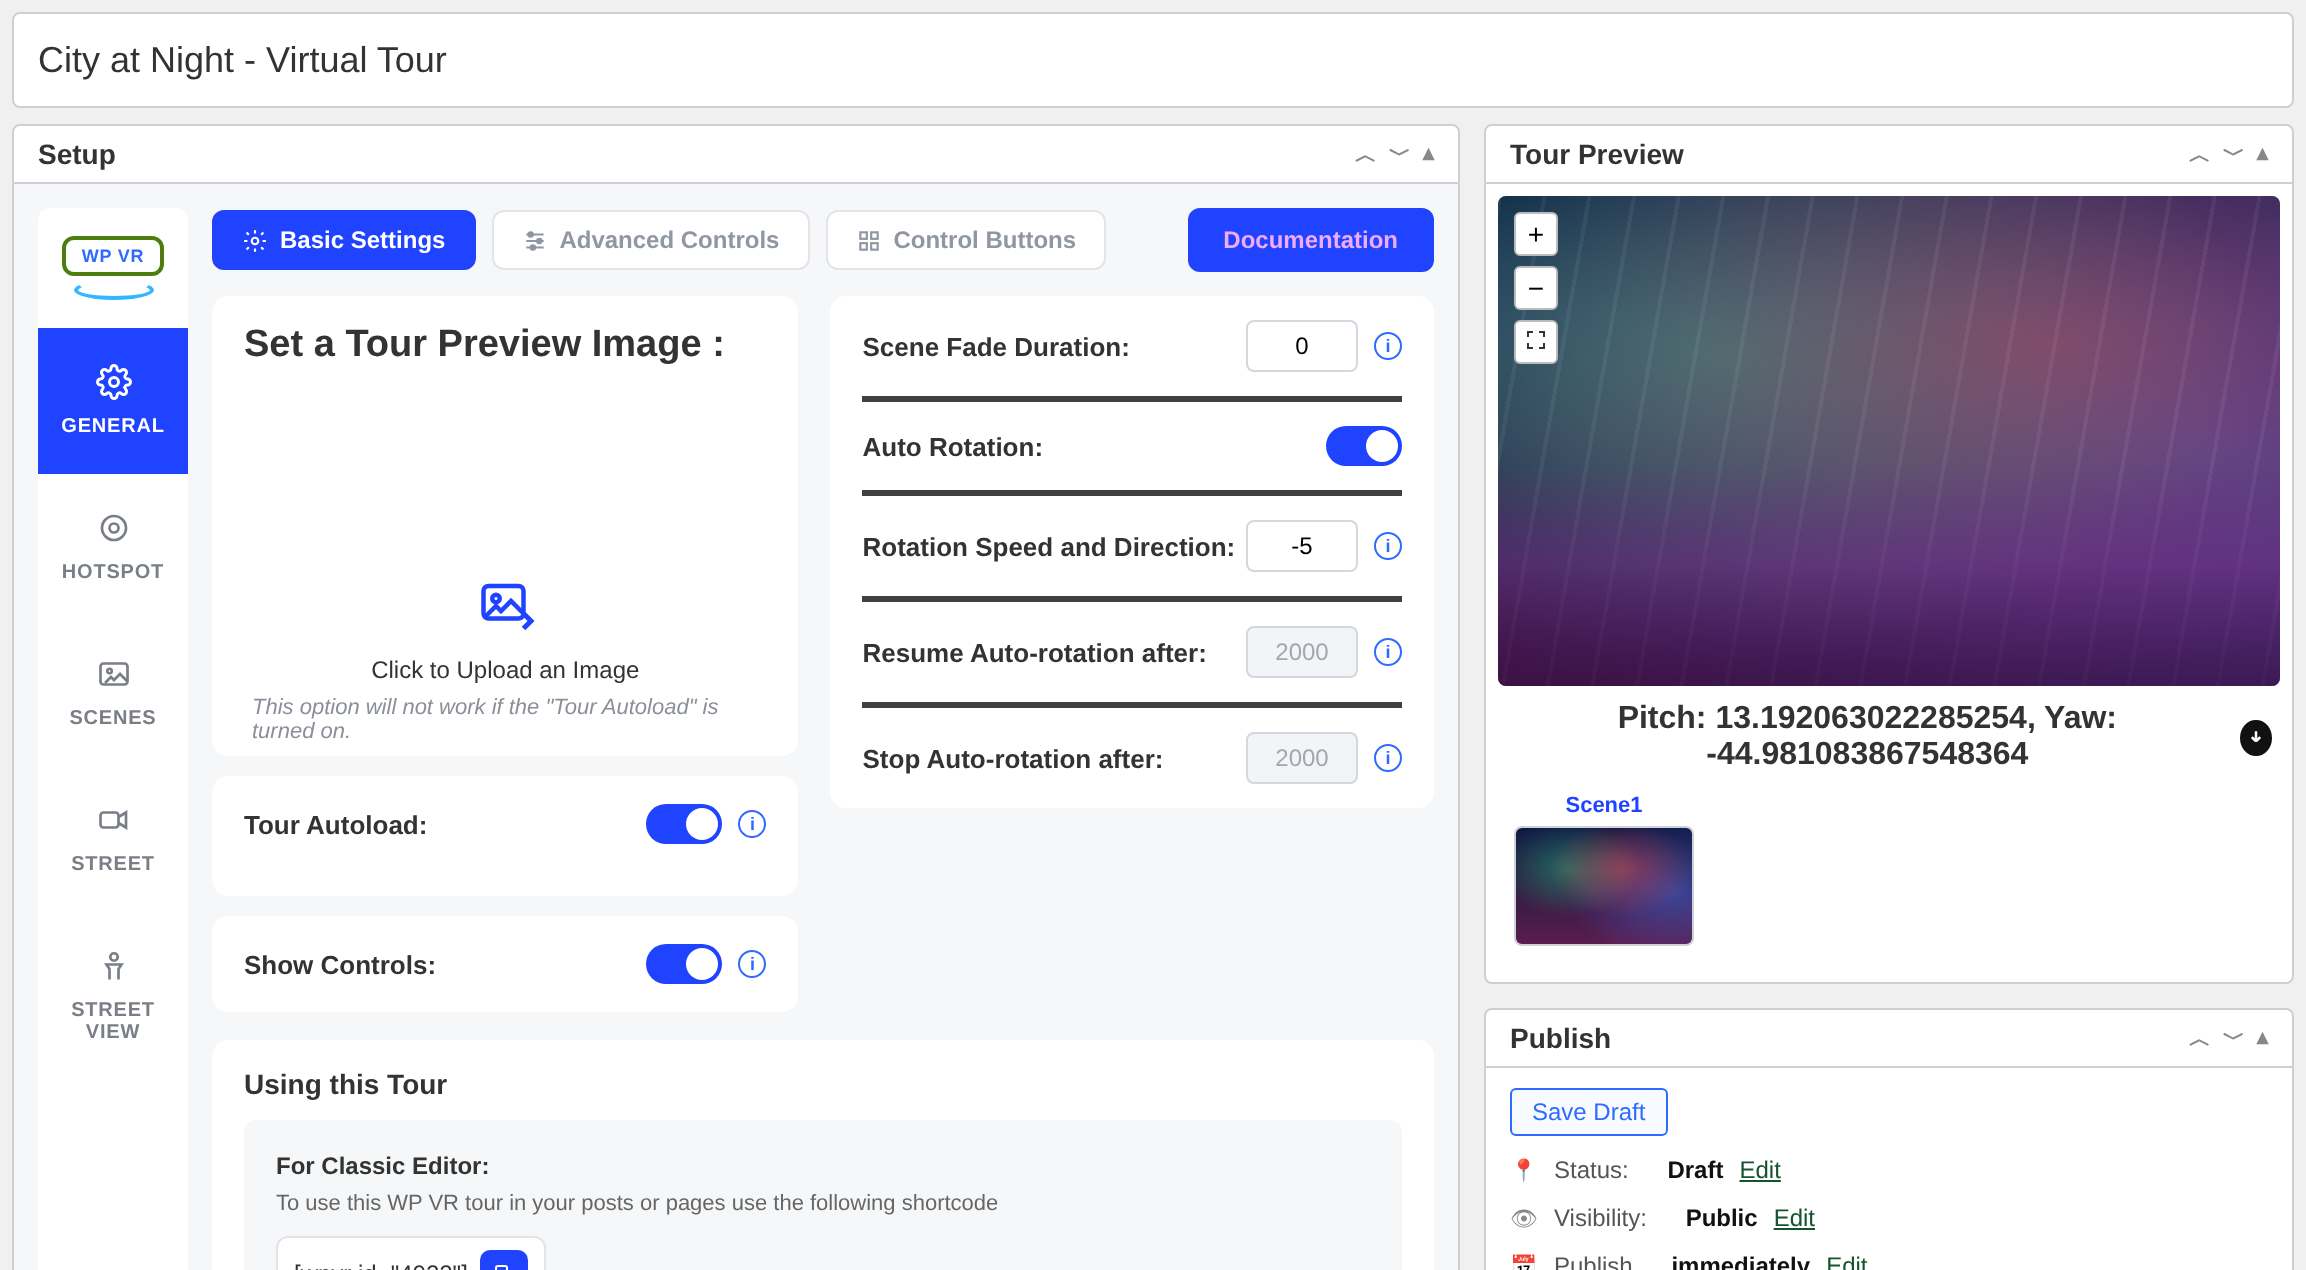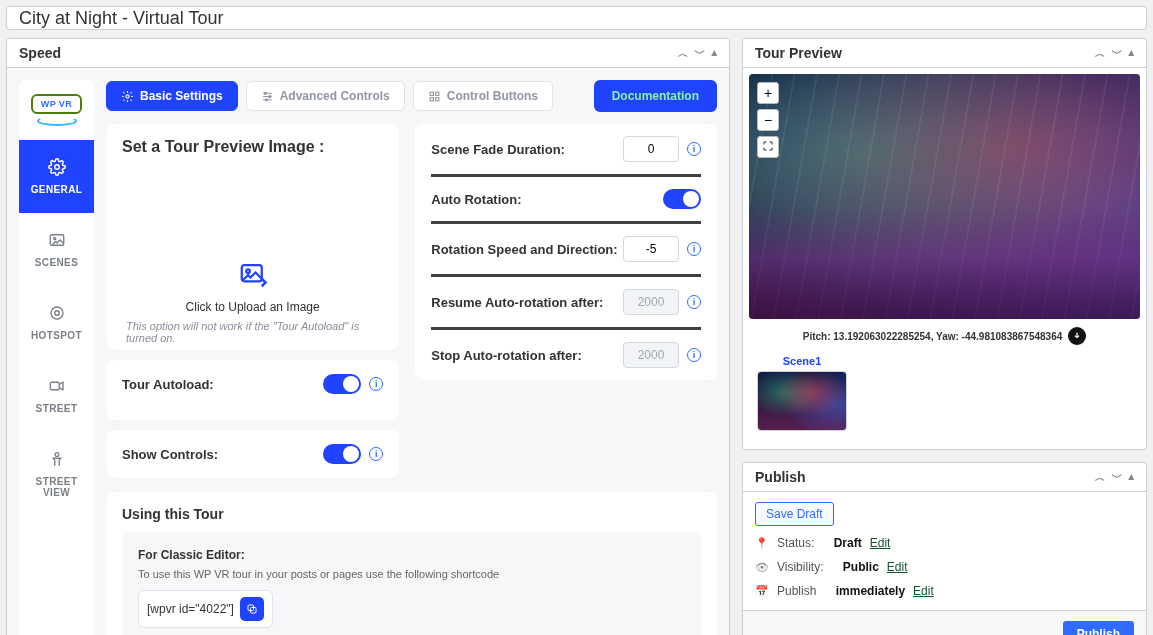--- a/index.html
+++ b/index.html
@@ -1,43 +1,43 @@
 <!DOCTYPE html>
 <html><head>
 <meta charset="utf-8">
 <style>
   * { box-sizing: border-box; font-family: -apple-system, BlinkMacSystemFont, "Segoe UI", Helvetica, Arial, sans-serif; }
   body { margin: 0; background: #f0f0f1; padding: 6px; font-size: 13px; color: #333; }
-  .title-bar { background: #fff; border: 1px solid #ccd0d4; border-radius: 4px; padding: 6px 12px; margin-bottom: 8px; font-size: 18px; display:flex; align-items:center; height:24px; }
+  .title-bar { background: #fff; border: 1px solid #ccd0d4; border-radius: 4px; padding: 6px 12px; margin-bottom: 8px; font-size: 18px; display:flex; align-items:center; height:48px; }
   .layout { display: flex; gap: 12px; }
   .col-left { flex: 1 1 auto; }
   .col-right { flex: 0 0 405px; display: flex; flex-direction: column; gap: 12px; }
   .panel { background: #fff; border: 1px solid #ccd0d4; border-radius: 4px; }
   .panel-head { display: flex; align-items: center; padding: 6px 12px; border-bottom: 1px solid #ccd0d4; font-weight: 600; font-size: 14px; }
   .panel-head .title { flex:1; }
   .panel-head .icons { display:flex; gap:6px; color:#888; font-size:11px; }
   .panel-body { padding: 12px; background:#f6f7f8; border-radius:0 0 4px 4px; }
   .setup-area { display: flex; }
   .side-tabs { flex: 0 0 75px; display: flex; flex-direction: column; background:#fff; border-radius:6px; overflow:hidden;}
   .side-tab { text-align:center; padding: 18px 4px; font-size: 10px; font-weight:600; color:#7a7f87; letter-spacing:0.4px; cursor:pointer;}
   .side-tab svg, .side-tab .icon { display:block; margin:0 auto 8px; }
   .side-tab.active { background: #2043ff; color:#fff; }
   .side-tab.logo { padding:14px 4px;}
   .logo-badge { display:inline-flex; align-items:center; justify-content:center; border:2px solid #4d7c0f; border-radius:6px; padding:3px 8px; font-weight:700; font-size:9px; color:#2f6bff; position:relative;}
   .logo-ellipse { display:block; width:40px; height:10px; border:2px solid #2fb7ff; border-radius:50%; margin:2px auto 0; border-top-color:transparent;}
   .main-area { flex:1; padding-left:12px; }
   .tab-strip { display:flex; align-items:center; gap:8px; margin-bottom:12px;}
   .tab-btn { display:flex; align-items:center; gap:6px; background:#fff; border:1px solid #e2e4e9; border-radius:6px; padding:7px 14px; font-size:12px; font-weight:600; color:#9097a2; cursor:pointer;}
   .tab-btn.active { background:#2043ff; border-color:#2043ff; color:#fff;}
-  .doc-btn { margin-left:auto; background:#2043ff; color:#86efac; border:none; border-radius:6px; padding:9px 18px; font-size:12px; font-weight:600; cursor:pointer;}
+  .doc-btn { margin-left:auto; background:#2043ff; color:#f0abfc; border:none; border-radius:6px; padding:9px 18px; font-size:12px; font-weight:600; cursor:pointer;}
   .two-col { display:flex; gap:16px; }
   .col-a { flex:0 0 48%; display:flex; flex-direction:column; gap:10px;}
   .col-b { flex:1; }
   .card { background:#fff; border-radius:8px; padding:14px 16px; }
-  .card-label { font-size:16px; font-weight:600; margin-bottom:8px;}
+  .card-label { font-size:19px; font-weight:600; margin-bottom:8px;}
   .upload { height:150px; display:flex; flex-direction:column; align-items:center; justify-content:flex-end; color:#333; cursor:pointer;}
   .upload-icon { color:#2043ff; }
   .hint { font-size:11px; font-style:italic; color:#8a8f99; padding:6px 4px 0;}
   .row { display:flex; align-items:center; justify-content:space-between; padding:12px 0; }
   .row + .row { border-top:3px solid #404040;}
   .row-label { font-size:13px; font-weight:600;}
   .row-right { display:flex; align-items:center; gap:8px;}
   .toggle { width:38px; height:20px; background:#2043ff; border-radius:999px; position:relative; cursor:pointer;}
   .toggle::after { content:""; position:absolute; right:2px; top:2px; width:16px; height:16px; background:#fff; border-radius:50%; }
   .info { width:14px; height:14px; border:1px solid #2f6bff; border-radius:50%; display:inline-flex; align-items:center; justify-content:center; font-size:9px; color:#2f6bff; font-weight:700;}
@@ -57,21 +57,21 @@
   .city-scene::before { content:""; position:absolute; inset:0;
     background:
      linear-gradient( to bottom, transparent 55%, rgba(120,40,140,.45) 75%, rgba(60,10,70,.6) 100%),
      repeating-linear-gradient(100deg, rgba(255,255,255,.06) 0 2px, transparent 2px 22px),
      radial-gradient(600px 300px at 70% 30%, rgba(255,60,60,.4), transparent 55%),
      radial-gradient(500px 280px at 28% 32%, rgba(40,255,160,.35), transparent 55%),
      radial-gradient(700px 400px at 92% 52%, rgba(80,120,255,.45), transparent 60%);
   }
   .map-ctrl { position:absolute; top:8px; left:8px; display:flex; flex-direction:column; gap:5px;}
   .map-ctrl button { width:22px; height:22px; background:#fff; border:1px solid #bbb; border-radius:3px; font-size:14px; line-height:1; cursor:pointer; padding:0;}
-  .coords { text-align:center; font-size:10px; font-weight:600; padding:8px 4px 4px; display:flex; align-items:center; justify-content:center; gap:6px;}
+  .coords { text-align:center; font-size:16px; font-weight:600; padding:8px 4px 4px; display:flex; align-items:center; justify-content:center; gap:6px;}
   .coords .apply { width:18px; height:18px; background:#111; border-radius:50%; display:inline-flex; align-items:center; justify-content:center; color:#fff; font-size:10px; cursor:pointer;}
   .scene-thumb-wrap { padding:6px 8px 12px;}
   .scene-label { color:#2043ff; font-weight:700; font-size:11px; text-align:center; margin-bottom:4px; max-width:90px;}
   .scene-thumb { width:90px; height:60px; border-radius:4px; border:1px solid #cdd1d8; background:linear-gradient(180deg,#101a44 0%, #2a1a40 45%, #5a1d4e 100%); position:relative; overflow:hidden;}
   .scene-thumb::before { content:""; position:absolute; inset:0;
     background:
      radial-gradient(60px 40px at 60% 35%, rgba(255,70,70,.45), transparent 60%),
      radial-gradient(60px 40px at 30% 35%, rgba(40,255,160,.35), transparent 60%),
      radial-gradient(90px 60px at 90% 55%, rgba(70,120,255,.45), transparent 60%);
   }
@@ -90,21 +90,21 @@
 <body>
 
 <div class="title-bar">
   <span>City at Night - Virtual Tour</span>
 </div>
 
 <div class="layout">
   <div class="col-left">
     <div class="panel">
       <div class="panel-head">
-        <span class="title">Speed</span>
+        <span class="title">Setup</span>
         <span class="icons">
           <span>︿</span>
           <span>﹀</span>
           <span>▴</span>
         </span>
       </div>
       <div class="panel-body">
         <div class="setup-area">
           <div class="side-tabs">
             <div class="side-tab logo">
@@ -113,32 +113,32 @@
             </div>
             <div class="side-tab active">
               <svg class="icon" width="18" height="18" viewBox="0 0 24 24" fill="none" stroke="currentColor" stroke-width="2">
                   <circle cx="12" cy="12" r="3"></circle>
                   <path d="M19.4 15a1.7 1.7 0 0 0 .34 1.87l.06.06a2 2 0 1 1-2.83 2.83l-.06-.06a1.7 1.7 0 0 0-1.87-.34 1.7 1.7 0 0 0-1 1.56V21a2 2 0 1 1-4 0v-.09a1.7 1.7 0 0 0-1-1.56 1.7 1.7 0 0 0-1.87.34l-.06.06a2 2 0 1 1-2.83-2.83l.06-.06a1.7 1.7 0 0 0 .34-1.87 1.7 1.7 0 0 0-1.56-1H3a2 2 0 1 1 0-4h.09a1.7 1.7 0 0 0 1.56-1 1.7 1.7 0 0 0-.34-1.87l-.06-.06a2 2 0 1 1 2.83-2.83l.06.06a1.7 1.7 0 0 0 1.87.34H9a1.7 1.7 0 0 0 1-1.56V3a2 2 0 1 1 4 0v.09a1.7 1.7 0 0 0 1 1.56 1.7 1.7 0 0 0 1.87-.34l.06-.06a2 2 0 1 1 2.83 2.83l-.06.06a1.7 1.7 0 0 0-.34 1.87V9a1.7 1.7 0 0 0 1.56 1H21a2 2 0 1 1 0 4h-.09a1.7 1.7 0 0 0-1.56 1z"></path>
                 </svg>
               <span>GENERAL</span>
             </div>
             <div class="side-tab">
               <svg class="icon" width="18" height="18" viewBox="0 0 24 24" fill="none" stroke="currentColor" stroke-width="1.8">
+                  <circle cx="12" cy="12" r="8"></circle>
+                  <circle cx="12" cy="12" r="3"></circle>
+                </svg>
+              <span>HOTSPOT</span>
+            </div>
+            <div class="side-tab">
+              <svg class="icon" width="18" height="18" viewBox="0 0 24 24" fill="none" stroke="currentColor" stroke-width="1.8">
                   <rect x="3" y="5" width="18" height="14" rx="2"></rect>
                   <circle cx="9" cy="10" r="1.5"></circle>
                   <path d="M21 17l-5-5-4 4-2-2-4 4"></path>
                 </svg>
               <span>SCENES</span>
-            </div>
-            <div class="side-tab">
-              <svg class="icon" width="18" height="18" viewBox="0 0 24 24" fill="none" stroke="currentColor" stroke-width="1.8">
-                  <circle cx="12" cy="12" r="8"></circle>
-                  <circle cx="12" cy="12" r="3"></circle>
-                </svg>
-              <span>HOTSPOT</span>
             </div>
             <div class="side-tab">
               <svg class="icon" width="18" height="18" viewBox="0 0 24 24" fill="none" stroke="currentColor" stroke-width="1.8">
                   <rect x="3" y="7" width="12" height="10" rx="2"></rect>
                   <path d="M15 10l5-3v10l-5-3"></path>
                 </svg>
               <span>STREET</span>
             </div>
             <div class="side-tab">
               <svg class="icon" width="18" height="18" viewBox="0 0 24 24" fill="none" stroke="currentColor" stroke-width="1.8">

